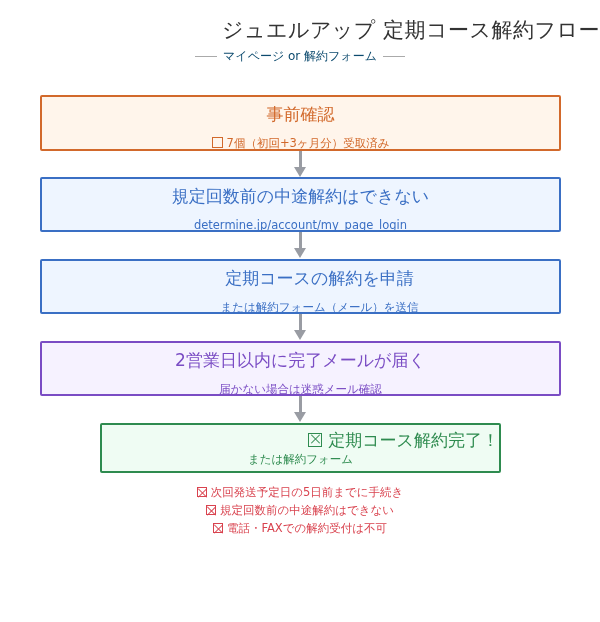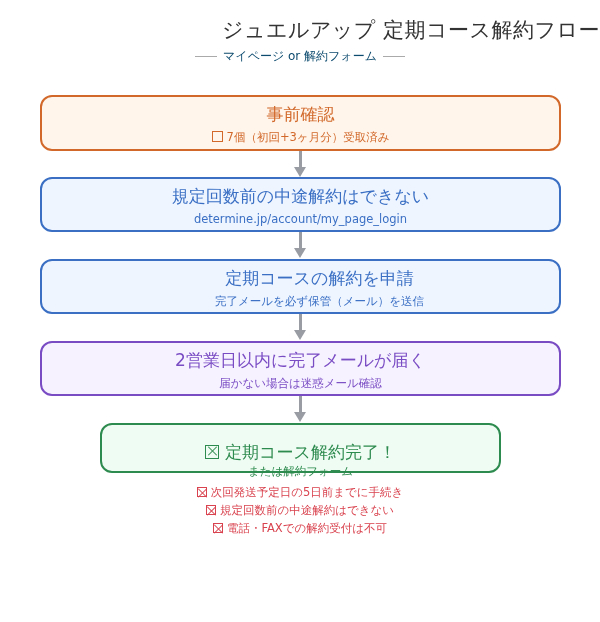--- a/index.html
+++ b/index.html
@@ -10,25 +10,25 @@
   .title {
     position: absolute; left: 0; right: 0; top: 16px; text-align: right;
     font-size: 21px; color: #333333; letter-spacing: 0.5px;
   }
   .subtitle {
     position: absolute; left: 0; right: 0; top: 48px; text-align: center;
     font-size: 12px; color: #0c4a6e;
   }
   .subtitle .dash { display: inline-block; width: 22px; height: 1px; background: #aaaaaa; vertical-align: middle; margin: 0 6px; }
   .box {
-    position: absolute; box-sizing: border-box; border: 2px solid; border-radius: 12px;
+    position: absolute; box-sizing: border-box; border: 2px solid; border-radius: 2px;
     text-align: center;
   }
   .box .main { font-size: 17px; margin-top: 6px; line-height: 22px; }
-  .box .sub { font-size: 11.5px; margin-top: 4px; line-height: 16px; }
+  .box .sub { font-size: 11.5px; margin-top: 10px; line-height: 16px; }
   .arrow { position: absolute; left: 294px; width: 12px; }
   .arrow .shaft { position: absolute; left: 4.5px; top: 0; width: 3px; background: #999ca3; }
   .arrow .head { position: absolute; left: 0; width: 0; height: 0;
     border-left: 6px solid transparent; border-right: 6px solid transparent; border-top: 10px solid #999ca3; }
   .notes { position: absolute; left: 0; right: 0; top: 483px; text-align: center; color: #d9434f; font-size: 11.5px; line-height: 18px; }
   .xicon { display: inline-block; width: 10px; height: 10px; border: 1px solid currentColor; position: relative; vertical-align: -1px; margin-right: 4px; box-sizing: border-box; }
   .xicon::before, .xicon::after { content: ""; position: absolute; left: 50%; top: -1px; width: 1px; height: 12px; background: currentColor; }
   .xicon::before { transform: rotate(45deg); }
   .xicon::after { transform: rotate(-45deg); }
   .sqicon { display: inline-block; width: 9px; height: 9px; border: 1px solid currentColor; vertical-align: -1px; margin-right: 4px; }
@@ -56,40 +56,40 @@
   <div class="sub">determine.jp/account/my_page_login</div>
 </div>
 
 <div class="arrow" style="top:232px;height:27px;">
     <div class="shaft" style="height:18px;"></div>
     <div class="head" style="top:16px;"></div>
   </div>
 
 <div class="box" style="left:40px;top:259px;width:521px;height:55px;border-color:#3a6fc4;background:#eef5ff;color:#3a6fc4;padding-left:38px;">
   <div class="main">定期コースの解約を申請</div>
-  <div class="sub">完了メールを必ず保管（メール）を送信</div>
+  <div class="sub">または解約フォーム（メール）を送信</div>
 </div>
 
 <div class="arrow" style="top:314px;height:27px;">
     <div class="shaft" style="height:18px;"></div>
     <div class="head" style="top:16px;"></div>
   </div>
 
 <div class="box" style="left:40px;top:341px;width:521px;height:55px;border-color:#7a4cc4;background:#f6f2ff;color:#7a4cc4;">
   <div class="main">2営業日以内に完了メールが届く</div>
   <div class="sub">届かない場合は迷惑メール確認</div>
 </div>
 
 <div class="arrow" style="top:396px;height:27px;">
     <div class="shaft" style="height:18px;"></div>
     <div class="head" style="top:16px;"></div>
   </div>
 
 <div class="box" style="left:100px;top:423px;width:401px;height:50px;border-color:#2e8b4f;background:#effcf3;color:#2e8b4f;">
-  <div class="main" style="margin-top:16px;"><span class="xicon" style="width:14px;height:14px;vertical-align:-1px;margin-right:6px;"></span><span>定期コース解約完了！</span></div>
+  <div class="main" style="margin-top:4px;text-align:right;"><span class="xicon" style="width:14px;height:14px;vertical-align:-1px;margin-right:6px;"></span><span>定期コース解約完了！</span></div>
   <div class="sub" style="margin-top:0;">または解約フォーム</div>
 </div>
 
 <div class="notes">
   <div><span class="xicon"></span><span>次回発送予定日の5日前までに手続き</span></div>
   <div><span class="xicon"></span><span>規定回数前の中途解約はできない</span></div>
   <div><span class="xicon"></span><span>電話・FAXでの解約受付は不可</span></div>
 </div>
 
 </body></html>

